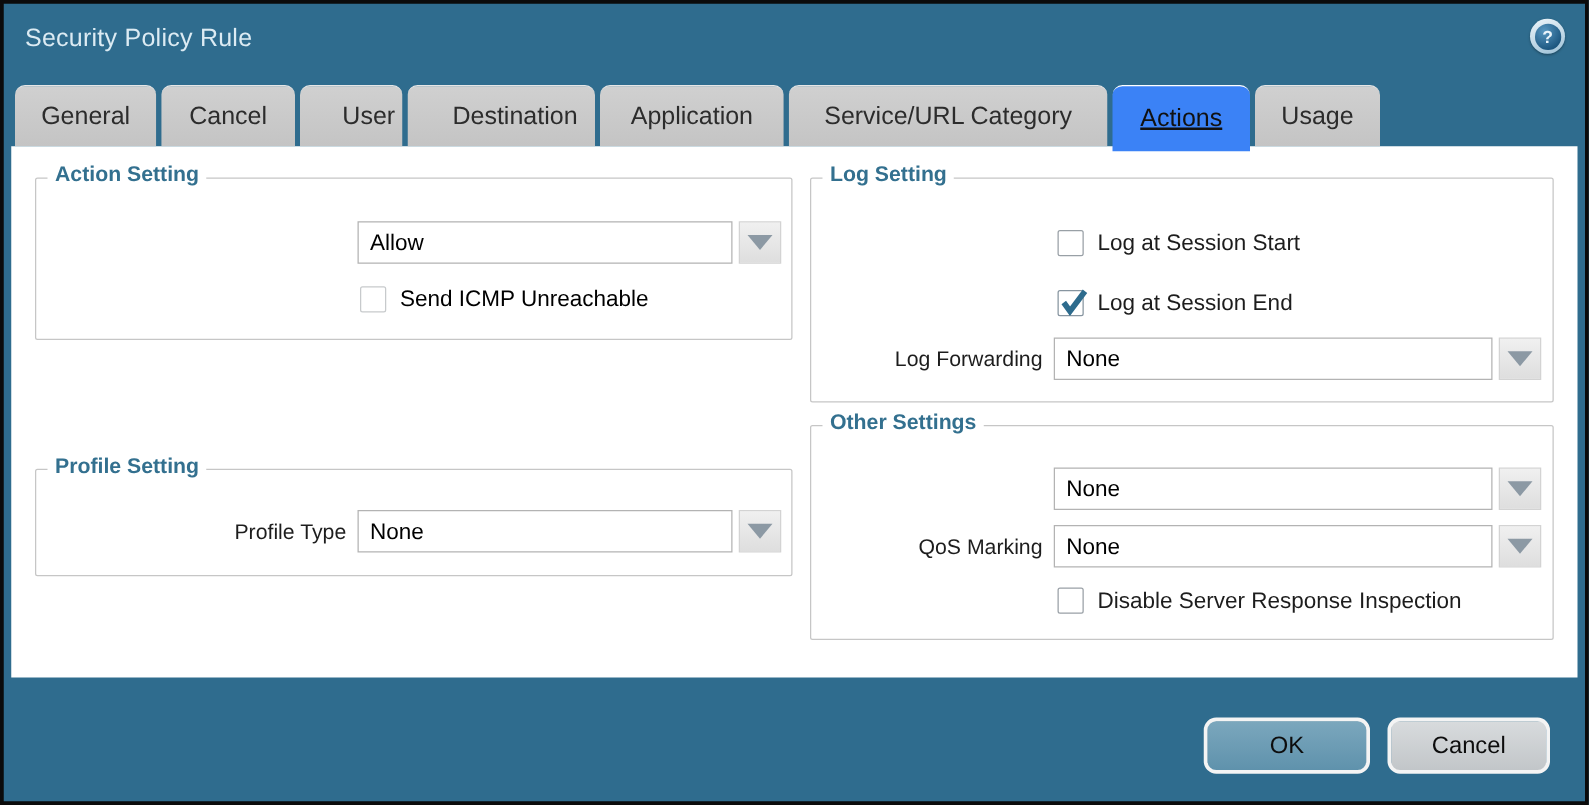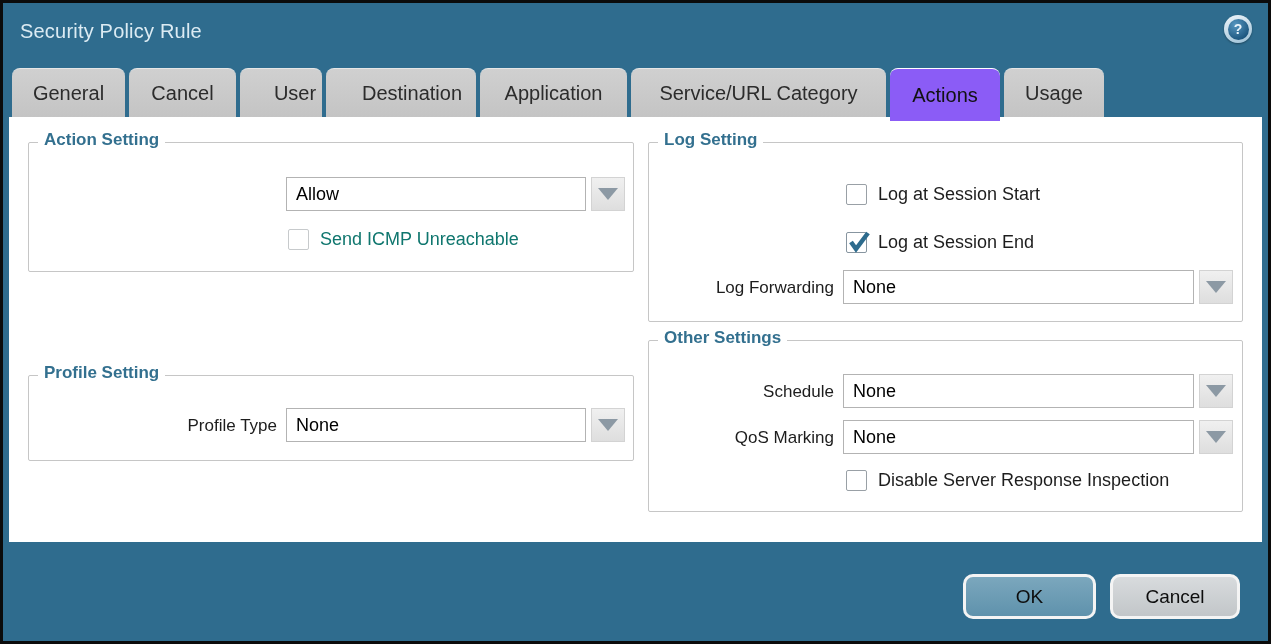--- a/index.html
+++ b/index.html
@@ -42,22 +42,22 @@
   .tab {
     height: 49px;
     background: linear-gradient(#d0d0d0, #c4c4c4);
     border-radius: 8px 8px 0 0;
     border-top: 1px solid #e6e6e6;
     display: flex; align-items: center; justify-content: center;
     font-size: 20px; color: #2c2c2c; cursor: pointer;
     white-space: nowrap;
   }
   .tab.active {
-    background: #8b5cf6; border-top: 1px solid #fff;
-    height: 53px; color: #111;
+    background: #3b82f6; border-top: 1px solid #fff;
+    height: 53px; color: #111; text-decoration: underline;
   }
   .tw-general { width: 113px; }
   .tw-source { width: 107px; }
   .tw-user { width: 82px; padding-left: 28px; }
   .tw-destination { width: 150px; padding-left: 22px; }
   .tw-application { width: 147px; }
   .tw-service { width: 255px; }
   .tw-actions { width: 110px; }
   .tw-usage { width: 100px; }
   
@@ -111,21 +111,21 @@
     background: #fff; border: 1px solid #99a0a6; border-radius: 2px;
     cursor: pointer;
   }
   .checkbox.disabled { border-color: #c7cacc; cursor: default; }
   .checkbox .check { display: none; position: absolute; left: 0px; top: -3px; }
   .checkbox.checked { border-color: #8795a0; }
   .checkbox.checked .check { display: block; }
   .cb-label {
     position: absolute; font-size: 18px; color: #1d1d1d; white-space: nowrap;
   }
-  .cb-label.disabled { color: #0f766e; }
+  .cb-label.disabled { color: #000000; }
   
   .btn {
     position: absolute; top: 571px; height: 45px;
     border: 3px solid #f4f4f4; border-radius: 10px;
     display: flex; align-items: center; justify-content: center;
     font-size: 19px; color: #0d0d0d; cursor: pointer;
   }
   .btn-ok {
     left: 960px; width: 133px;
     background: linear-gradient(#7ba7bd, #5f92ac);
@@ -198,21 +198,20 @@
       <div class="flabel" style="left:0; top:135px; width:185px;">Log Forwarding</div>
       <div class="field" style="left:194px; top:127px; width:351px;">None</div>
       <div class="dd-btn" style="left:550px; top:127px;">
         <div class="dd-arrow"></div>
       </div>
     </div>
 
     <div class="fieldset fs-other">
       <div class="legend">Other Settings</div>
 
-      <div class="flabel" style="left:0; top:41px; width:185px;">Schedule</div>
       <div class="field" style="left:194px; top:33px; width:351px;">None</div>
       <div class="dd-btn" style="left:550px; top:33px;">
         <div class="dd-arrow"></div>
       </div>
 
       <div class="flabel" style="left:0; top:87px; width:185px;">QoS Marking</div>
       <div class="field" style="left:194px; top:79px; width:351px;">None</div>
       <div class="dd-btn" style="left:550px; top:79px;">
         <div class="dd-arrow"></div>
       </div>

